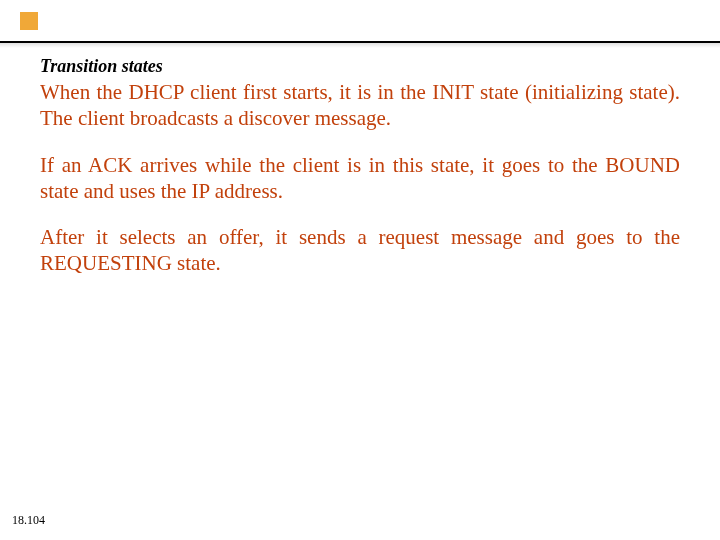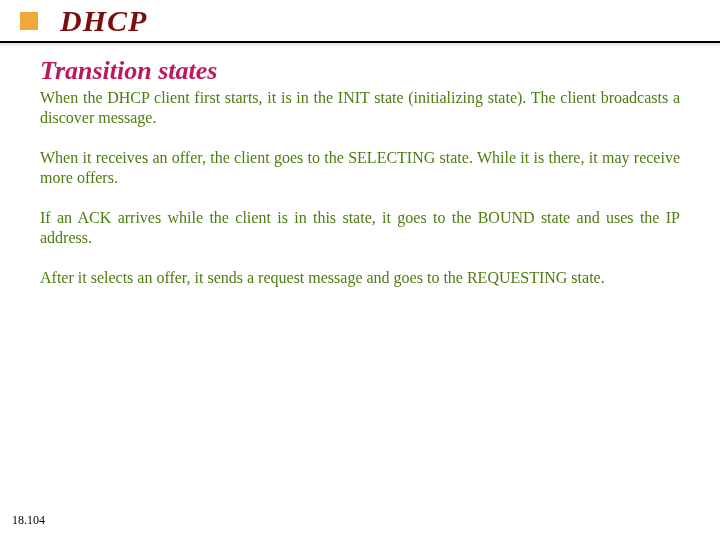--- a/index.html
+++ b/index.html
@@ -45,53 +45,51 @@
     left: 0;
     right: 0;
     top: 43px;
     height: 5px;
     background: linear-gradient(to bottom, rgba(0,0,0,0.12), rgba(0,0,0,0));
   }
   .content {
     padding: 10px 40px 0 40px;
   }
   .subheading {
-    font-size: 26px;
+    font-size: 18px;
     font-weight: bold;
     font-style: italic;
-    color: #be185d;
+    color: #000000;
     margin-bottom: 2px;
   }
   .para {
-    font-size: 16px;
-    color: #4d7c0f;
+    font-size: 21px;
+    color: #c2410c;
     text-align: justify;
     margin-bottom: 20px;
     line-height: 1.25;
   }
   .page-num {
     position: absolute;
     left: 12px;
     bottom: 12px;
     font-family: Liberation Serif, serif;
     font-size: 12px;
     color: #000;
   }
 </style>
 </head>
 <body>
 
 <div class="header">
   <div class="accent-square"></div>
-  <div class="main-title">DHCP</div>
   <div class="underline"></div>
   <div class="shadow-line"></div>
 </div>
 
 <div class="content">
   <div class="subheading">Transition states</div>
   <p class="para">When the DHCP client first starts, it is in the INIT state (initializing state). The client broadcasts a discover message.</p>
-  <p class="para">When it receives an offer, the client goes to the SELECTING state. While it is there, it may receive more offers.</p>
   <p class="para">If an ACK arrives while the client is in this state, it goes to the BOUND state and uses the IP address.</p>
   <p class="para">After it selects an offer, it sends a request message and goes to the REQUESTING state.</p>
 </div>
 
 <div class="page-num">18.104</div>
 
 </body></html>

